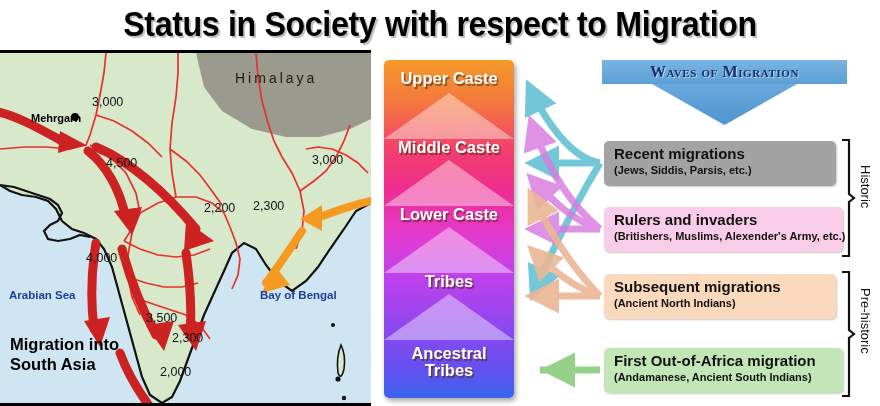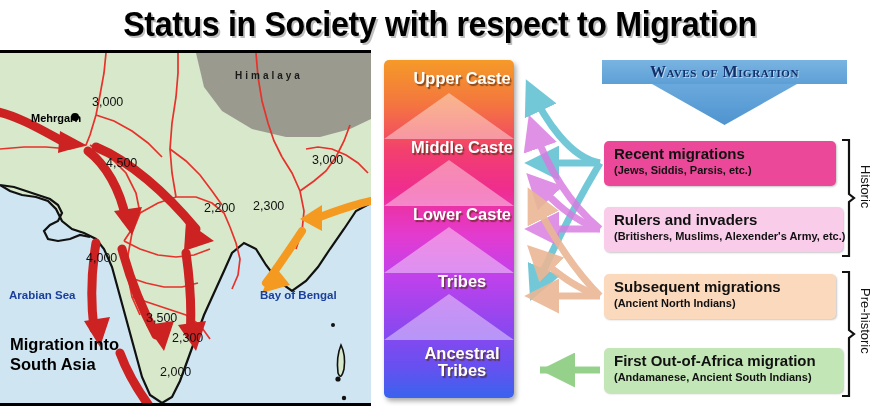--- a/index.html
+++ b/index.html
@@ -37,21 +37,21 @@
     overflow:hidden;
   }
   .map svg{position:absolute;left:0;top:0;}
   .map-label{
     position:absolute;
     font-family:"Liberation Sans",sans-serif;
     font-size:11px;color:#111;white-space:nowrap;
   }
   .map-label.num{font-size:12.5px;color:#111;}
   .map-label.sea{color:#1b3f9c;font-size:11.5px;font-weight:bold;}
-  .map-label.himalaya{color:#1a1a1a;font-size:10px;letter-spacing:3px;font-weight:700;}
+  .map-label.himalaya{color:#1a1a1a;font-size:14px;letter-spacing:3px;font-weight:400;}
   .map-label.place{color:#000;font-size:11px;font-weight:bold;}
   .map-caption{
     position:absolute;left:10px;top:281px;
     font-family:"Liberation Sans",sans-serif;
     font-size:16.5px;font-weight:bold;color:#000;line-height:1.22;
   }
 
   
   .pyramid{
     position:absolute;left:384px;top:60px;width:130px;height:338px;
@@ -71,21 +71,20 @@
   }
   .pyr-row{
     position:absolute;left:0;width:130px;
     display:flex;align-items:center;justify-content:center;
     text-align:right;
     color:#fff;font-weight:bold;
     font-family:"Liberation Sans",sans-serif;
     font-size:16.5px;line-height:1.05;
     text-shadow:1.5px 1.5px 1px rgba(80,40,10,.65);
     z-index:3;
-    padding-left:13px;
   }
   .chev{
     position:absolute;left:0;width:130px;height:46px;
     background:rgba(255,255,255,.42);
     clip-path:polygon(50% 0%,100% 100%,0% 100%);
     z-index:1;
   }
 
   
   .banner{
@@ -286,21 +285,21 @@
     </g>
 
     <g stroke="#91cf85" fill="none" stroke-width="7" opacity="0.95">
       <path d="M600,370 L540,370" marker-end="url(#ah-gr)"></path>
     </g>
   </svg>
 
   <div class="banner">Waves of Migration</div>
   <div class="banner-tri"></div>
 
-  <div class="mbox" style="left:604px;top:141px;width:232px;height:45px;background:#ec4899;">
+  <div class="mbox" style="left:604px;top:141px;width:232px;height:45px;background:#a3a3a3;">
     <div class="t1">Recent migrations</div>
     <div class="t2">(Jews, Siddis, Parsis, etc.)</div>
   </div>
 
   <div class="mbox" style="left:604px;top:207px;width:239px;height:45px;background:#f9ccea;">
     <div class="t1">Rulers and invaders</div>
     <div class="t2">(Britishers, Muslims, Alexender's Army, etc.)</div>
   </div>
 
   <div class="mbox" style="left:604px;top:348px;width:239px;height:45px;background:#c3e6b6;">

